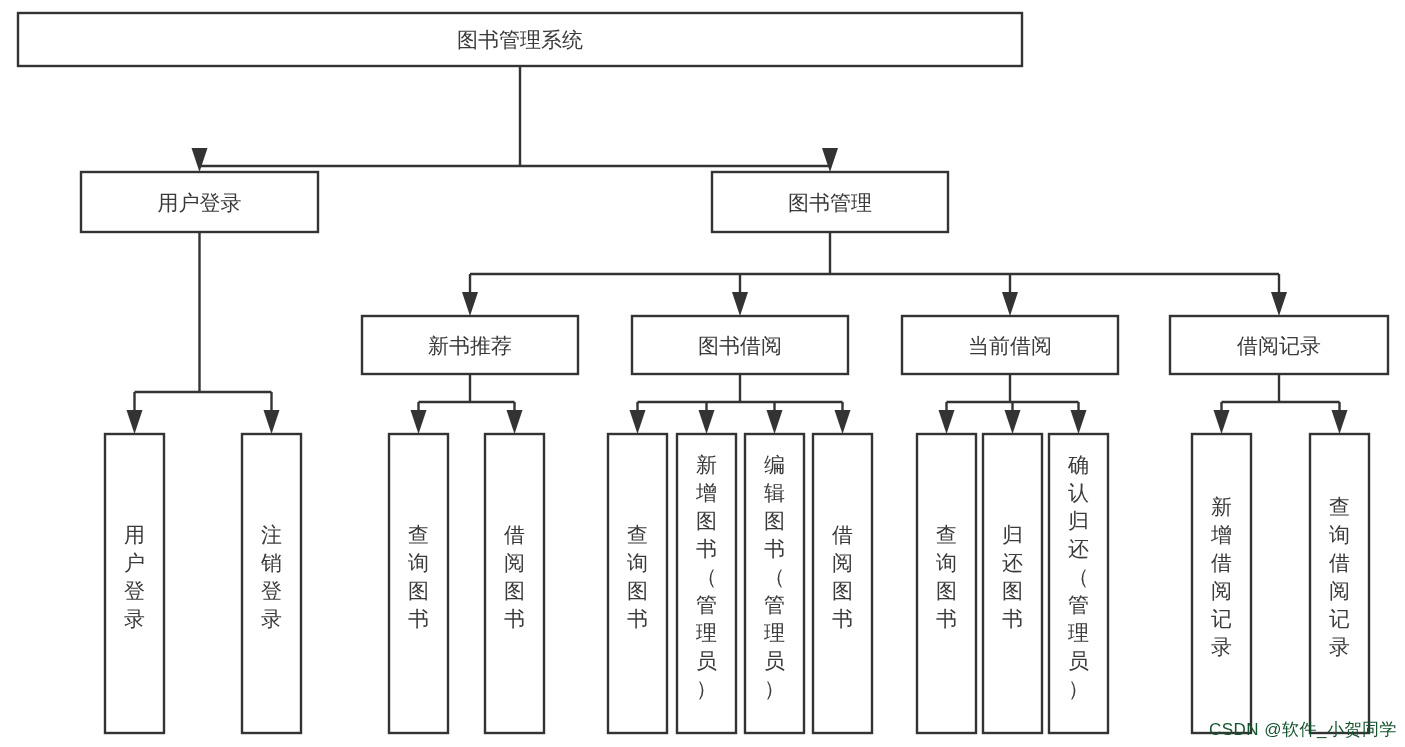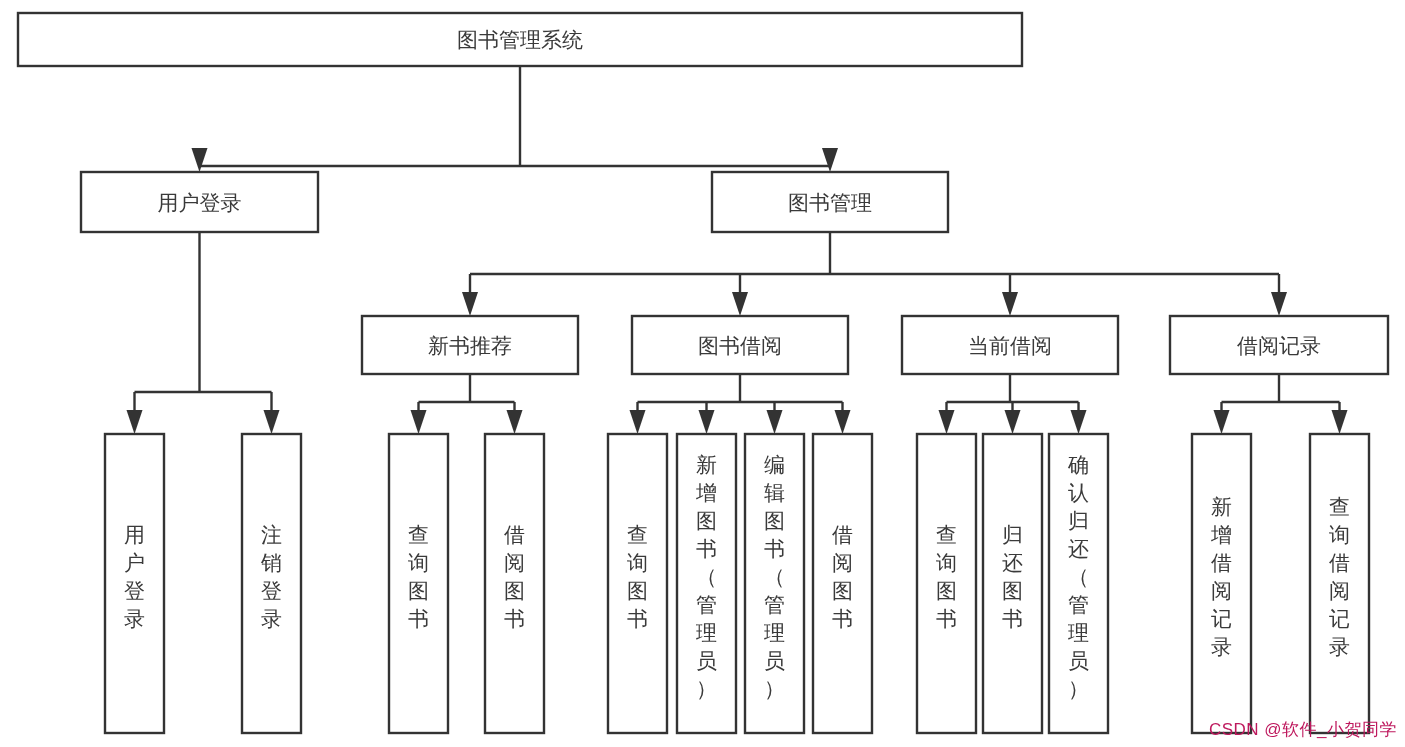--- a/index.html
+++ b/index.html
@@ -50,21 +50,21 @@
     font-family: "Liberation Sans", "DejaVu Sans", sans-serif;
     font-size: 21px;
     text-anchor: middle;
   }
   .watermark {
     position: absolute;
     right: 8px;
     bottom: 6px;
     font-family: "Liberation Sans", "DejaVu Sans", sans-serif;
     font-size: 17px;
-    color: #be185d;
+    color: #14532d;
     letter-spacing: 0.5px;
     white-space: nowrap;
     user-select: none;
   }
 </style>
 </head>
 <body>
 
 <div id="diagram-root">
   <svg class="diagram-canvas" viewBox="0 0 1405 747">

